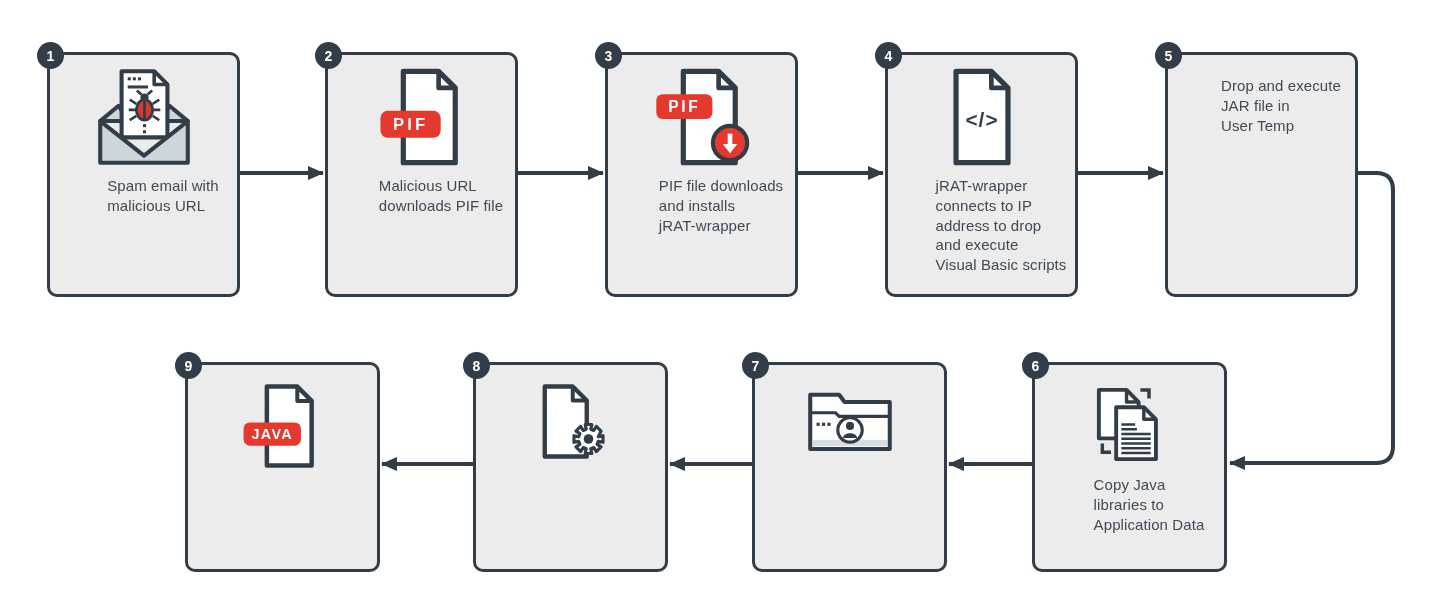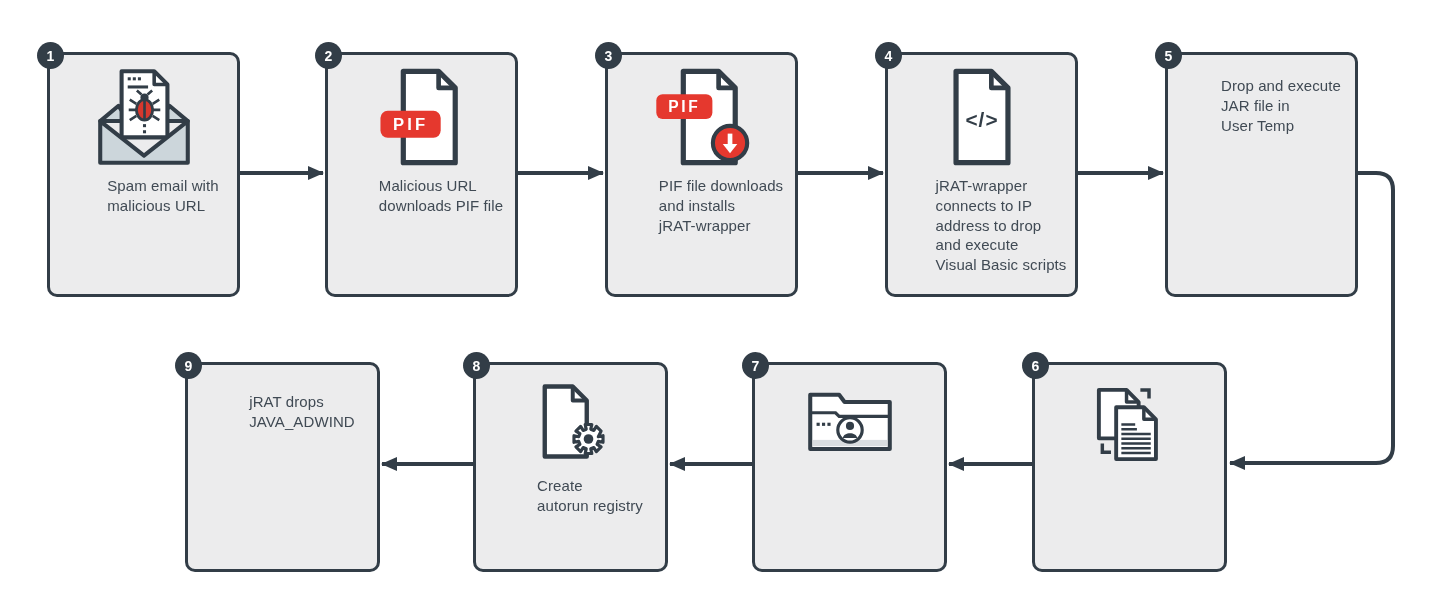--- a/index.html
+++ b/index.html
@@ -138,20 +138,23 @@
       <svg width="90" height="83" viewBox="0 0 104 96">
         <path d="M64,8 L74,8 L74,18" fill="none" stroke="#323d47" stroke-width="4"></path>
         <path d="M20,70 L20,80 L30,80" fill="none" stroke="#323d47" stroke-width="4"></path>
         <path d="M16,8 L48,8 L62,22 L62,64 L16,64 Z" fill="#ffffff" stroke="#323d47" stroke-width="4.5" stroke-linejoin="round"></path>
         <path d="M48,8 L48,22 L62,22" fill="none" stroke="#323d47" stroke-width="4" stroke-linejoin="round"></path>
         <path d="M36,28 L68,28 L82,42 L82,88 L36,88 Z" fill="#ffffff" stroke="#323d47" stroke-width="4.5" stroke-linejoin="round"></path>
         <path d="M68,28 L68,42 L82,42" fill="none" stroke="#323d47" stroke-width="4" stroke-linejoin="round"></path>
         <path d="M42,48 L58,48 M42,53.5 L60,53.5 M42,59 L76,59 M42,64.5 L76,64.5 M42,70 L76,70 M42,75.5 L76,75.5 M42,81 L76,81" stroke="#323d47" stroke-width="3"></path>
       </svg>
     </div>
+    <div class="box-label">Copy Java
+libraries to
+Application Data</div>
   </div>
 
   <div class="step-box bottom" style="left:752px">
     <div class="num-badge">7</div>
     <div class="icon-wrap">
       <svg width="94" height="74" viewBox="0 0 104 80">
         <path d="M8,72 L8,12 L40,12 L46,20 L96,20 L96,72 Z" fill="#ffffff" stroke="#323d47" stroke-width="4.5" stroke-linejoin="round"></path>
         <rect x="11" y="62" width="82" height="7" fill="#d9dde0"></rect>
         <path d="M8,32 L36,32 L40,36 L96,36" fill="none" stroke="#323d47" stroke-width="3.5"></path>
         <rect x="15" y="43" width="3.5" height="3.5" fill="#323d47"></rect>
@@ -169,28 +172,32 @@
     <div class="icon-wrap">
       <svg width="92" height="84" viewBox="0 0 104 96">
         <path d="M22,4 L54,4 L70,20 L70,84 L22,84 Z" fill="#ffffff" stroke="#323d47" stroke-width="5" stroke-linejoin="round"></path>
         <path d="M54,4 L54,20 L70,20" fill="none" stroke="#323d47" stroke-width="4.5" stroke-linejoin="round"></path>
         <g transform="translate(72,64)">
           <path d="M11.2,-2.6 L16.6,-3.8 L16.6,3.8 L11.2,2.6 L9.8,6.1 L14.4,9 L9,14.4 L6.1,9.8 L2.6,11.2 L3.8,16.6 L-3.8,16.6 L-2.6,11.2 L-6.1,9.8 L-9,14.4 L-14.4,9 L-9.8,6.1 L-11.2,2.6 L-16.6,3.8 L-16.6,-3.8 L-11.2,-2.6 L-9.8,-6.1 L-14.4,-9 L-9,-14.4 L-6.1,-9.8 L-2.6,-11.2 L-3.8,-16.6 L3.8,-16.6 L2.6,-11.2 L6.1,-9.8 L9,-14.4 L14.4,-9 Z" fill="#ffffff" stroke="#323d47" stroke-width="3.6" stroke-linejoin="round"></path>
           <circle cx="0" cy="0" r="5.5" fill="#323d47"></circle>
         </g>
       </svg>
     </div>
-    <div class="box-label">Create
-autorun registry</div>
   </div>
 
   <div class="step-box bottom" style="left:185px">
     <div class="num-badge">9</div>
-    <div class="box-label">jRAT drops
-JAVA_ADWIND</div>
+    <div class="icon-wrap">
+      <svg width="94" height="86" viewBox="0 0 104 96">
+        <path d="M34,4 L68,4 L84,20 L84,92 L34,92 Z" fill="#ffffff" stroke="#323d47" stroke-width="5" stroke-linejoin="round"></path>
+        <path d="M68,4 L68,20 L84,20" fill="none" stroke="#323d47" stroke-width="4.5" stroke-linejoin="round"></path>
+        <rect x="8" y="44" width="64" height="26" rx="7" fill="#e5382e"></rect>
+        <text x="40" y="63" text-anchor="middle" font-size="16" font-weight="bold" fill="#ffffff" letter-spacing="1.5" font-family="Liberation Sans, sans-serif">JAVA</text>
+      </svg>
+    </div>
   </div>
 
   <svg class="arrows" width="1431" height="606">
     <defs>
       <marker id="ah" markerUnits="userSpaceOnUse" markerWidth="16" markerHeight="14" refX="15" refY="7" orient="auto">
         <path d="M0,0 L16,7 L0,14 Z" fill="#323d47"></path>
       </marker>
     </defs>
     <path d="M240,173 L323,173" stroke="#323d47" stroke-width="4" fill="none" marker-end="url(#ah)"></path>
     <path d="M518,173 L603,173" stroke="#323d47" stroke-width="4" fill="none" marker-end="url(#ah)"></path>

